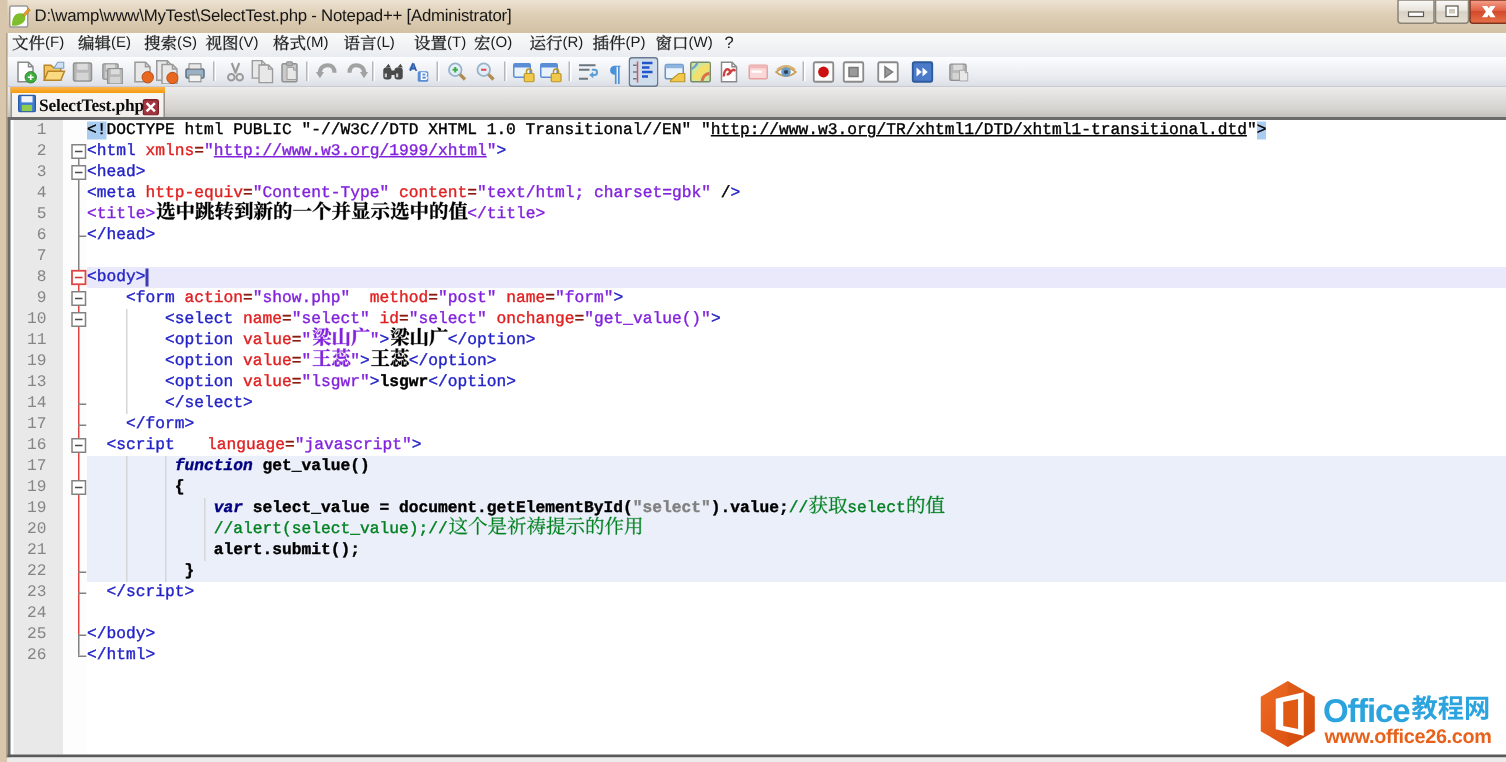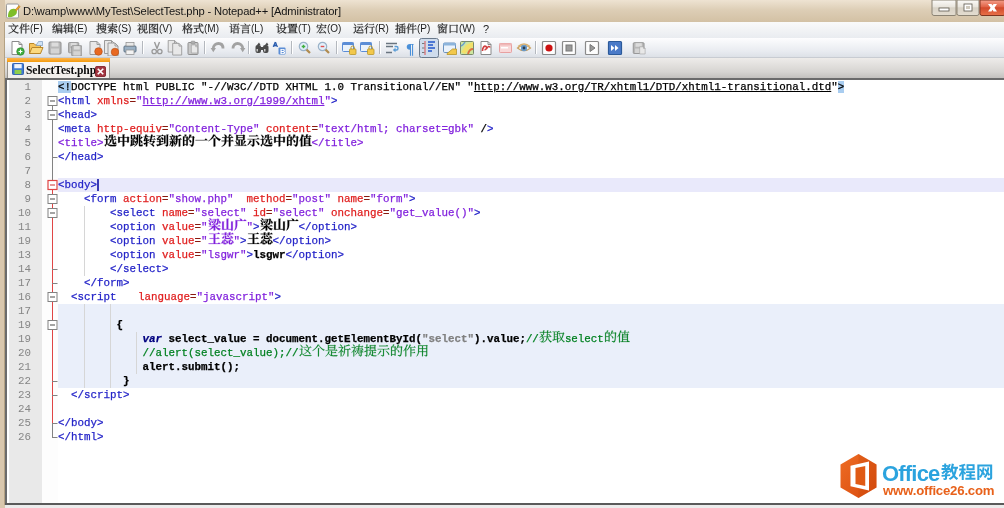--- a/index.html
+++ b/index.html
@@ -231,20 +231,21 @@
         <use href="#bold738b" transform="translate(0.0,0) scale(0.065)"></use>
         <use href="#bold854a" transform="translate(13.0,0) scale(0.065)"></use>
       </svg><svg style="position:absolute;left:188.5px;top:-1.54px;width:26.0px;height:13.0px;overflow:visible;fill:#000;stroke:#000;stroke-width:3;" viewBox="0 0 26.0 13.0">
         <use href="#bold738b" transform="translate(0.0,0) scale(0.065)"></use>
         <use href="#bold854a" transform="translate(13.0,0) scale(0.065)"></use>
       </svg></div>
     <div class="cl" style="top:248.0px"><span style="color:#000000;">        </span><span style="color:#2323c8;">&lt;option</span><span style="color:#000000;"> </span><span style="color:#e02020;">value</span><span style="color:#8a1a10;">=</span><span style="color:#8222dd;">"lsgwr"</span><span style="color:#2323c8;">&gt;</span><span style="color:#000000;font-weight:bold;">lsgwr</span><span style="color:#2323c8;">&lt;/option&gt;</span></div>
     <div class="cl" style="top:262.0px"><span style="color:#000000;">        </span><span style="color:#2323c8;margin-top:28px;">&lt;/select&gt;</span></div>
     <div class="cl" style="top:276.0px"><span style="color:#000000;">    </span><span style="color:#2323c8;">&lt;/form&gt;</span></div>
     <div class="cl" style="top:290.0px"><span style="color:#000000;">  </span><span style="color:#2323c8;">&lt;script</span><span style="color:#000000;"> </span><span style="color:#e02020;margin-left:15px;">language</span><span style="color:#8a1a10;">=</span><span style="color:#8222dd;">"javascript"</span><span style="color:#2323c8;">&gt;</span></div>
+    <div class="cl" style="top:304.0px"><span style="color:#000000;">         </span><span style="color:#000080;font-weight:bold;font-style:italic;">function</span><span style="color:#000000;font-weight:bold;"> get_value()</span></div>
     <div class="cl" style="top:318.0px"><span style="color:#000000;">         </span><span style="color:#000000;font-weight:bold;">{</span></div>
     <div class="cl" style="top:332.0px"><span style="color:#000000;">             </span><span style="color:#000080;font-weight:bold;font-style:italic;">var</span><span style="color:#000000;font-weight:bold;"> select_value = document.getElementById(</span><span style="color:#808080;font-weight:bold;">"select"</span><span style="color:#000000;font-weight:bold;">).value;</span><span style="color:#008020;">//</span><span>&nbsp;&nbsp;&nbsp;&nbsp;</span><span style="color:#008020;">select</span><span>&nbsp;&nbsp;&nbsp;&nbsp;</span><svg style="position:absolute;left:481.0px;top:-1.54px;width:26.0px;height:13.0px;overflow:visible;fill:#008020;stroke:#008020;stroke-width:3;" viewBox="0 0 26.0 13.0">
         <use href="#reg83b7" transform="translate(0.0,0) scale(0.065)"></use>
         <use href="#reg53d6" transform="translate(13.0,0) scale(0.065)"></use>
       </svg><svg style="position:absolute;left:546.0px;top:-1.54px;width:26.0px;height:13.0px;overflow:visible;fill:#008020;stroke:#008020;stroke-width:3;" viewBox="0 0 26.0 13.0">
         <use href="#reg7684" transform="translate(0.0,0) scale(0.065)"></use>
         <use href="#reg503c" transform="translate(13.0,0) scale(0.065)"></use>
       </svg></div>
     <div class="cl" style="top:346.0px"><span style="color:#000000;">             </span><span style="color:#008020;">//alert(select_value);//</span><span>&nbsp;&nbsp;&nbsp;&nbsp;&nbsp;&nbsp;&nbsp;&nbsp;&nbsp;&nbsp;&nbsp;&nbsp;&nbsp;&nbsp;&nbsp;&nbsp;&nbsp;&nbsp;&nbsp;&nbsp;</span><svg style="position:absolute;left:240.5px;top:-1.54px;width:130.0px;height:13.0px;overflow:visible;fill:#008020;stroke:#008020;stroke-width:3;" viewBox="0 0 130.0 13.0">
         <use href="#reg8fd9" transform="translate(0.0,0) scale(0.065)"></use>

